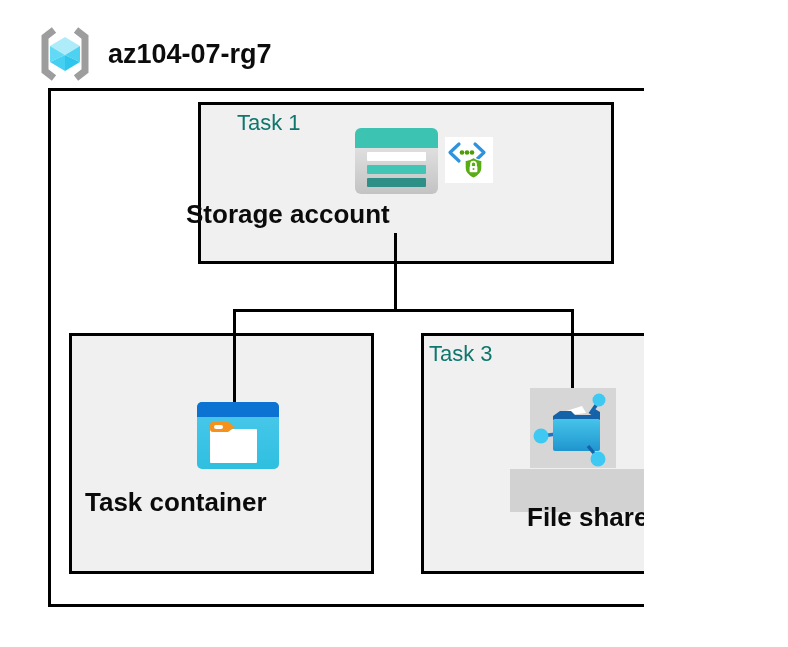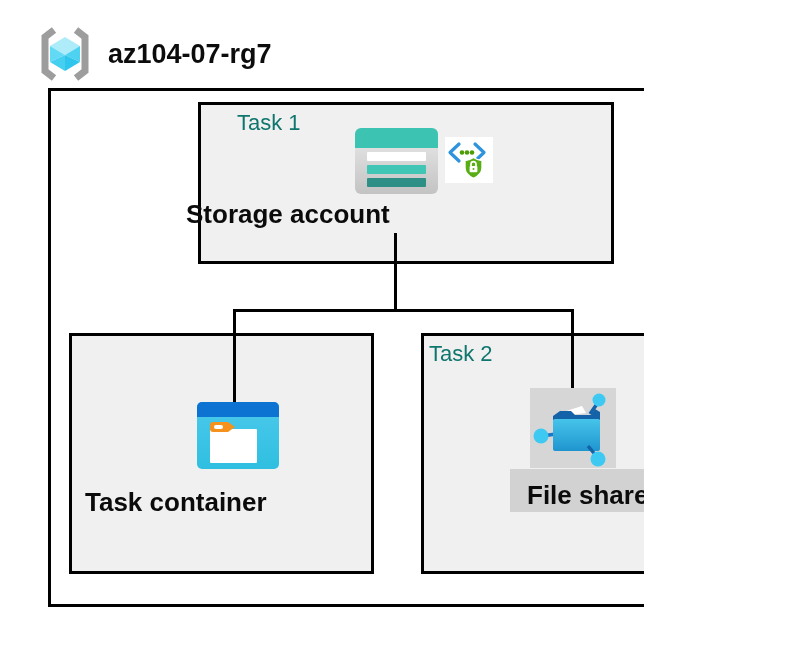--- a/index.html
+++ b/index.html
@@ -117,36 +117,36 @@
     <rect x="0" y="0" width="82" height="67" rx="5" fill="url(#gCyan)"></rect>
     <path d="M5 0 H77 A5 5 0 0 1 82 5 V15 H0 V5 A5 5 0 0 1 5 0 Z" fill="#0d73d3"></path>
     <rect x="13" y="27" width="47" height="34" rx="1" fill="#ffffff"></rect>
     <path d="M16 20 H31 L38 25 L31 30 H16 A3 3 0 0 1 13 27 V23 A3 3 0 0 1 16 20 Z" fill="#f5921e"></path>
     <rect x="17" y="23" width="9" height="4" rx="2" fill="#ffffff"></rect>
   </svg>
 
   <div class="res-label centered" style="left:85px;top:487px;width:303px;">Task container</div>
 
   <div class="task-box task3"></div>
-  <div class="task-label" style="left:429px;top:341px;">Task 2</div>
+  <div class="task-label" style="left:429px;top:341px;">Task 3</div>
 
   <div class="fs-bg"></div>
   <svg class="icon fs-icon" viewBox="0 0 86 80">
     <defs>
       <linearGradient id="gFolder" x1="0" y1="0" x2="0" y2="1">
         <stop offset="0" stop-color="#46c4ea"></stop>
           <stop offset="1" stop-color="#1f95cf"></stop>
       </linearGradient>
     </defs>
     <line x1="60" y1="26" x2="69" y2="13" stroke="#1462a8" stroke-width="3.5"></line>
     <line x1="26" y1="46" x2="12" y2="48" stroke="#1b76c4" stroke-width="3.5"></line>
     <polygon points="30,25 52,18 56,25 31,28" fill="#ffffff"></polygon>
     <path d="M23 32 V28 L30 23 H41 L45 27 H61 L65 21 L70 24 V32 Z" fill="#1462a8"></path>
     <rect x="23" y="31" width="47" height="32" rx="2" fill="url(#gFolder)"></rect>
     <line x1="58" y1="58" x2="68" y2="70" stroke="#1462a8" stroke-width="3.5"></line>
     <circle cx="69" cy="12" r="6.5" fill="#3dc9f1"></circle>
     <circle cx="11" cy="48" r="7.5" fill="#3dc9f1"></circle>
     <circle cx="68" cy="71" r="7.5" fill="#3dc9f1"></circle>
   </svg>
   <div class="fs-label-bg"></div>
-  <div class="res-label" style="left:527px;top:480px;">File share</div>
+  <div class="res-label" style="left:527px;top:502px;">File share</div>
 
 </div>
 
 </body></html>

